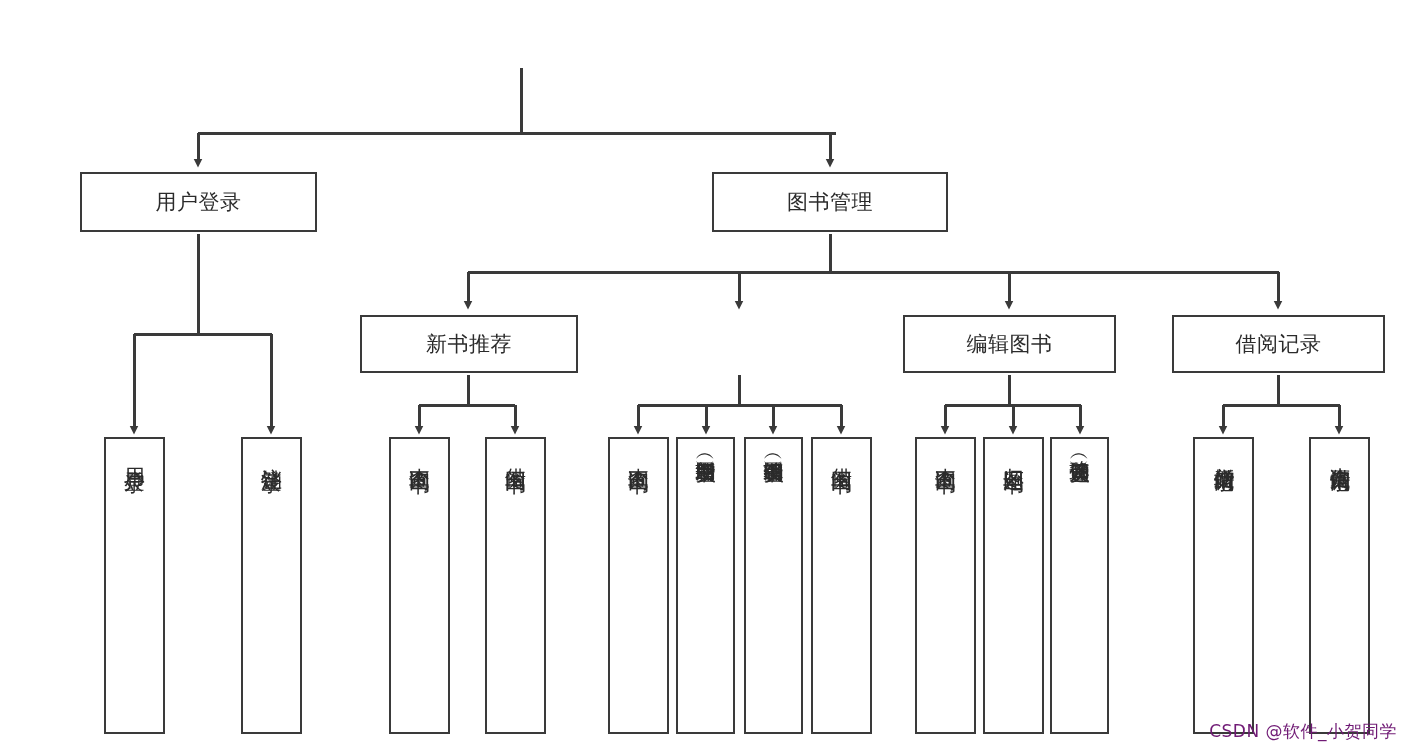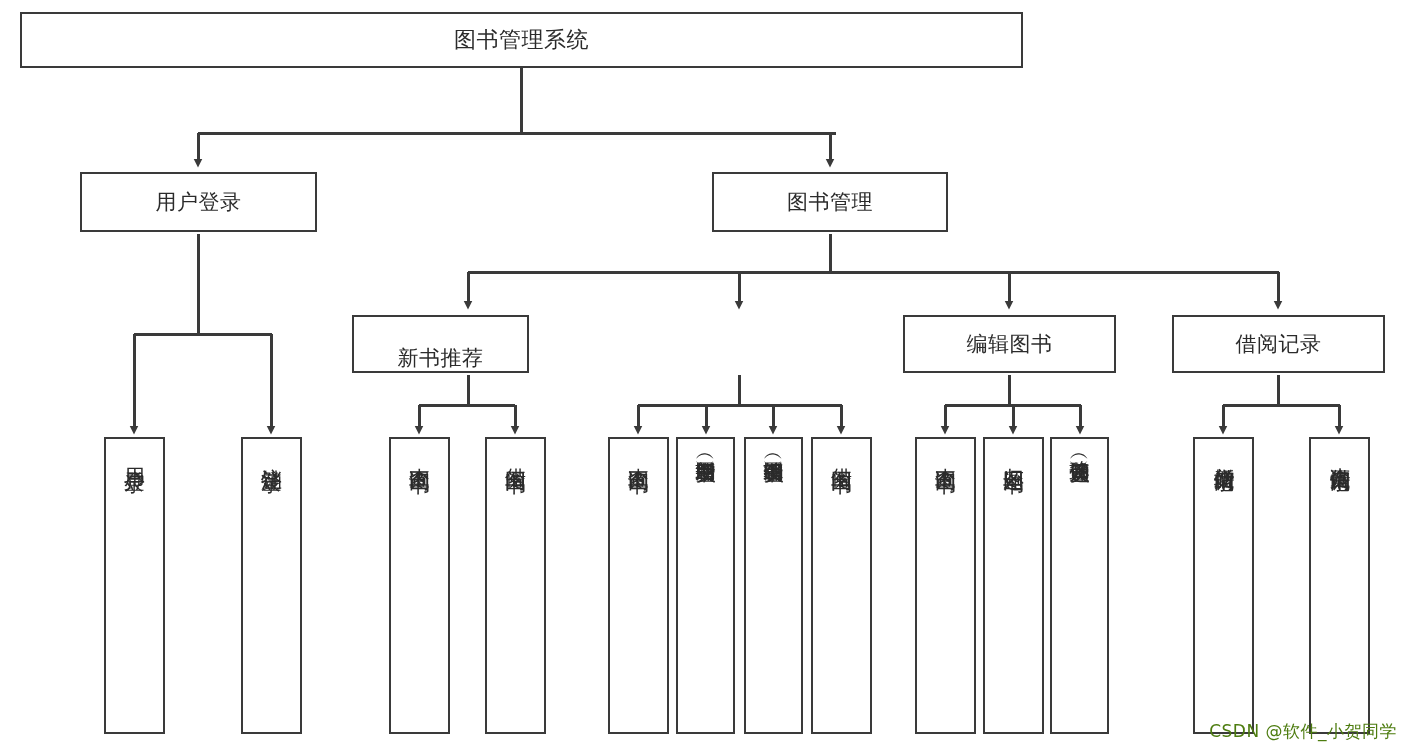--- a/index.html
+++ b/index.html
@@ -72,21 +72,21 @@
   }
   .node.vertical.mid-text .node-label {
     font-size: 20.5px;
     letter-spacing: 1px;
   }
   #watermark {
     position: absolute;
     right: 8px;
     bottom: 4px;
     font-size: 17px;
-    color: #4d7c0f;
+    color: #701a75;
     letter-spacing: 0.5px;
     z-index: 5;
     white-space: nowrap;
     font-family: "DejaVu Sans", "Liberation Sans", sans-serif;
   }
 </style>
 </head>
 <body>
 
 <div id="diagram-canvas">
@@ -135,32 +135,29 @@
       <path d="M1013,405 L1013,427" marker-end="url(#arrow)"></path>
       <path d="M1080,405 L1080,427" marker-end="url(#arrow)"></path>
 
       <path d="M1278,375 L1278,405"></path>
       <path d="M1223,405 L1340,405"></path>
       <path d="M1223,405 L1223,427" marker-end="url(#arrow)"></path>
       <path d="M1339,405 L1339,427" marker-end="url(#arrow)"></path>
     </g>
   </svg>
 
-  <div class="node horizontal root" style="left:20px; top:12px; width:1003px; height:56px;">
-    <span class="node-label">图书管理系统</span>
-  </div>
 
   <div class="node horizontal" style="left:80px; top:172px; width:237px; height:60px;">
     <span class="node-label">用户登录</span>
   </div>
   <div class="node horizontal" style="left:712px; top:172px; width:236px; height:60px;">
     <span class="node-label">图书管理</span>
   </div>
 
-  <div class="node horizontal" style="left:352px; top:315px; width:177px; height:58px;align-items:flex-end;">
+  <div class="node horizontal" style="left:360px; top:315px; width:218px; height:58px;">
     <span class="node-label">新书推荐</span>
   </div>
   <div class="node horizontal" style="left:903px; top:315px; width:213px; height:58px;">
     <span class="node-label">编辑图书</span>
   </div>
   <div class="node horizontal" style="left:1172px; top:315px; width:213px; height:58px;">
     <span class="node-label">借阅记录</span>
   </div>
 
   <div class="node vertical" style="left:104px; top:437px; width:61px; height:297px;">

